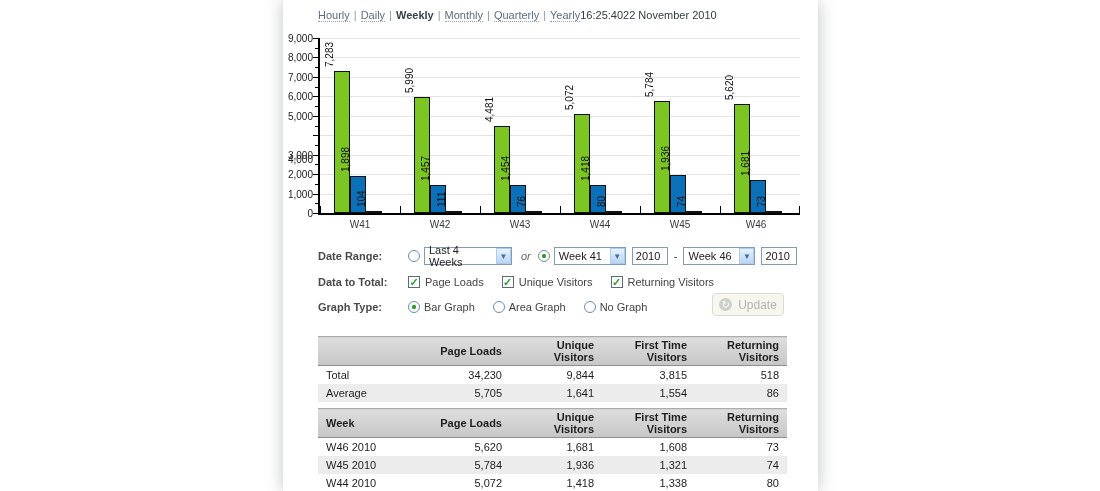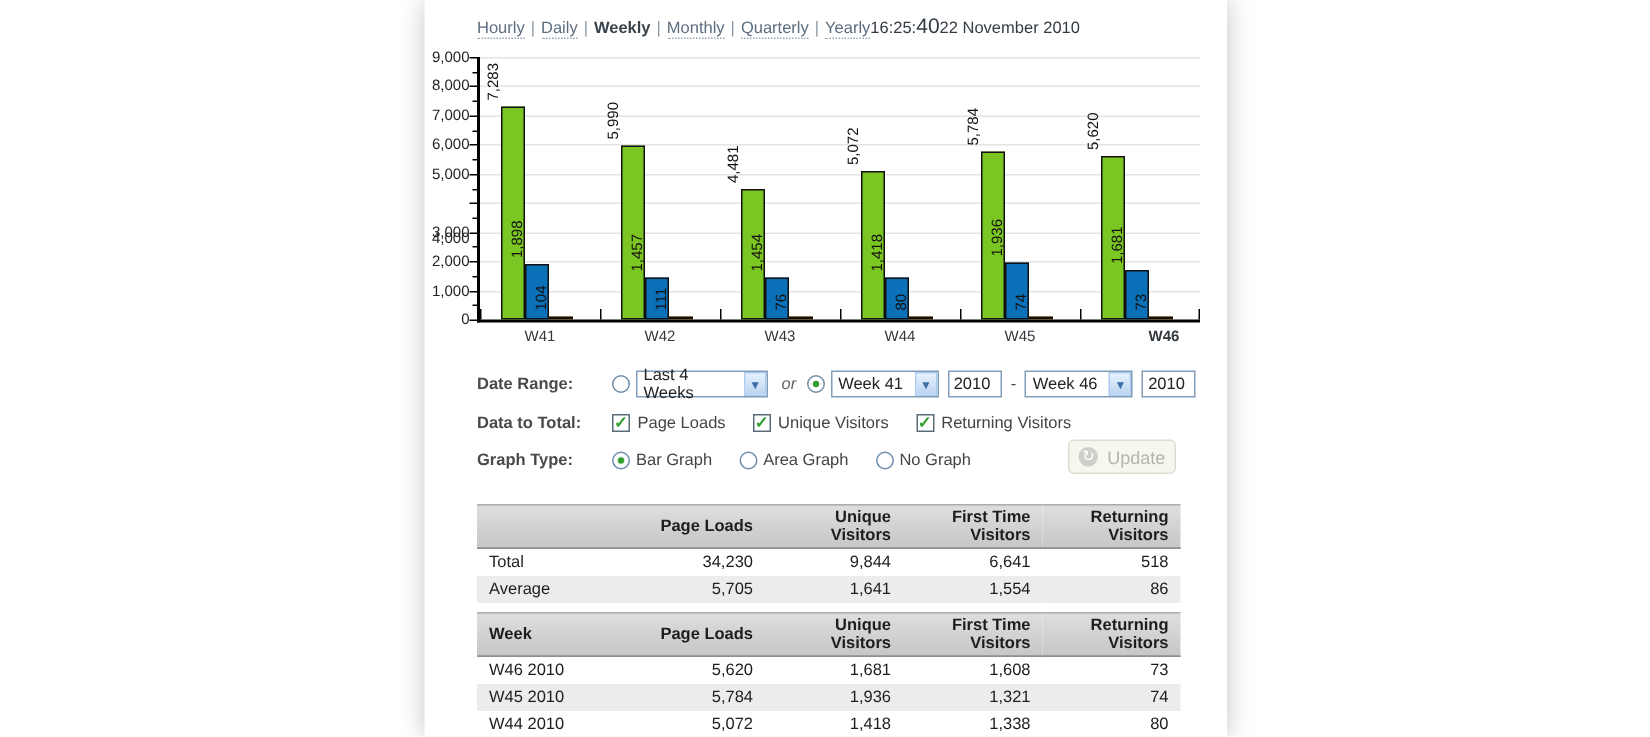--- a/index.html
+++ b/index.html
@@ -13,21 +13,21 @@
     background:#ffffff; box-shadow:0 0 16px rgba(80,85,90,0.35);
   }
 
   
   .topbar { position:absolute; left:35px; right:10px; top:9px; height:16px;
     display:flex; align-items:baseline; font-size:11px; }
   .nav a { color:#5c6d80; text-decoration:none; border-bottom:1px dotted #9aa6b2; cursor:pointer; }
   .nav .sep { color:#8a97a5; margin:0 4px; }
   .nav .active { font-weight:bold; color:#39434c; border-bottom:none; }
   .datetime { color:#333b44; white-space:nowrap; }
-  .datetime .secs { font-size:14px; }
+  .datetime .secs { font-size:11px; }
   .datetime .date { margin-left:0; }
 
   
   .plot { position:absolute; left:37px; top:38px; width:480px; height:175px; }
   .yaxis { position:absolute; left:-2px; top:0; width:2px; height:177px; background:#000; }
   .xaxis { position:absolute; left:-2px; bottom:-2px; width:482px; height:2px; background:#000; }
   .grid { position:absolute; left:0; width:480px; height:1px; background:#e4e4e4; }
   .ytick { position:absolute; background:#000; height:1px; }
   .ytick.major { left:-7px; width:5px; }
   .ytick.minor { left:-5px; width:3px; }
@@ -170,21 +170,21 @@
         <div class="xtick" style="left: 360px; height: 3px;"></div>
         <div class="xlab" style="left: 320px;">W45</div>
         <div class="bar" style="left: 334px; height: 112px; background: rgb(124, 198, 35);"></div>
         <span class="barlabel" style="left: 336px; bottom: 116px;">5,784</span>
         <div class="bar" style="left: 350px; height: 38px; background: rgb(10, 112, 184);"></div>
         <span class="barlabel" style="left: 352px; bottom: 42px;">1,936</span>
         <div class="bar" style="left: 366px; height: 2px; background: rgb(255, 163, 0);"></div>
         <span class="barlabel" style="left: 368px; bottom: 6px;">74</span>
         <div class="xtick" style="left: 400px; height: 7px;"></div>
         <div class="xtick" style="left: 440px; height: 3px;"></div>
-        <div class="xlab" style="left: 416px; font-weight: bold;">W46</div>
+        <div class="xlab" style="left: 396px;">W46</div>
         <div class="bar" style="left: 414px; height: 109px; background: rgb(124, 198, 35);"></div>
         <span class="barlabel" style="left: 416px; bottom: 113px;">5,620</span>
         <div class="bar" style="left: 430px; height: 33px; background: rgb(10, 112, 184);"></div>
         <span class="barlabel" style="left: 432px; bottom: 37px;">1,681</span>
         <div class="bar" style="left: 446px; height: 2px; background: rgb(255, 163, 0);"></div>
         <span class="barlabel" style="left: 448px; bottom: 6px;">73</span>
         <div class="xtick" style="left: 479px; height: 7px;"></div>
       </div>
 
     <div class="crow" style="top:245px;">
@@ -255,21 +255,21 @@
             <th class="num">Unique Visitors</th>
             <th class="num">First Time Visitors</th>
             <th class="num">Returning Visitors</th>
           </tr>
         </thead>
         <tbody>
           <tr>
             <td class="name">Total</td>
             <td class="num">34,230</td>
             <td class="num">9,844</td>
-            <td class="num">6,641</td>
+            <td class="num">3,815</td>
             <td class="num">518</td>
           </tr>
           <tr>
             <td class="name">Average</td>
             <td class="num">5,705</td>
             <td class="num">1,641</td>
             <td class="num">1,554</td>
             <td class="num">86</td>
           </tr>
         </tbody>

